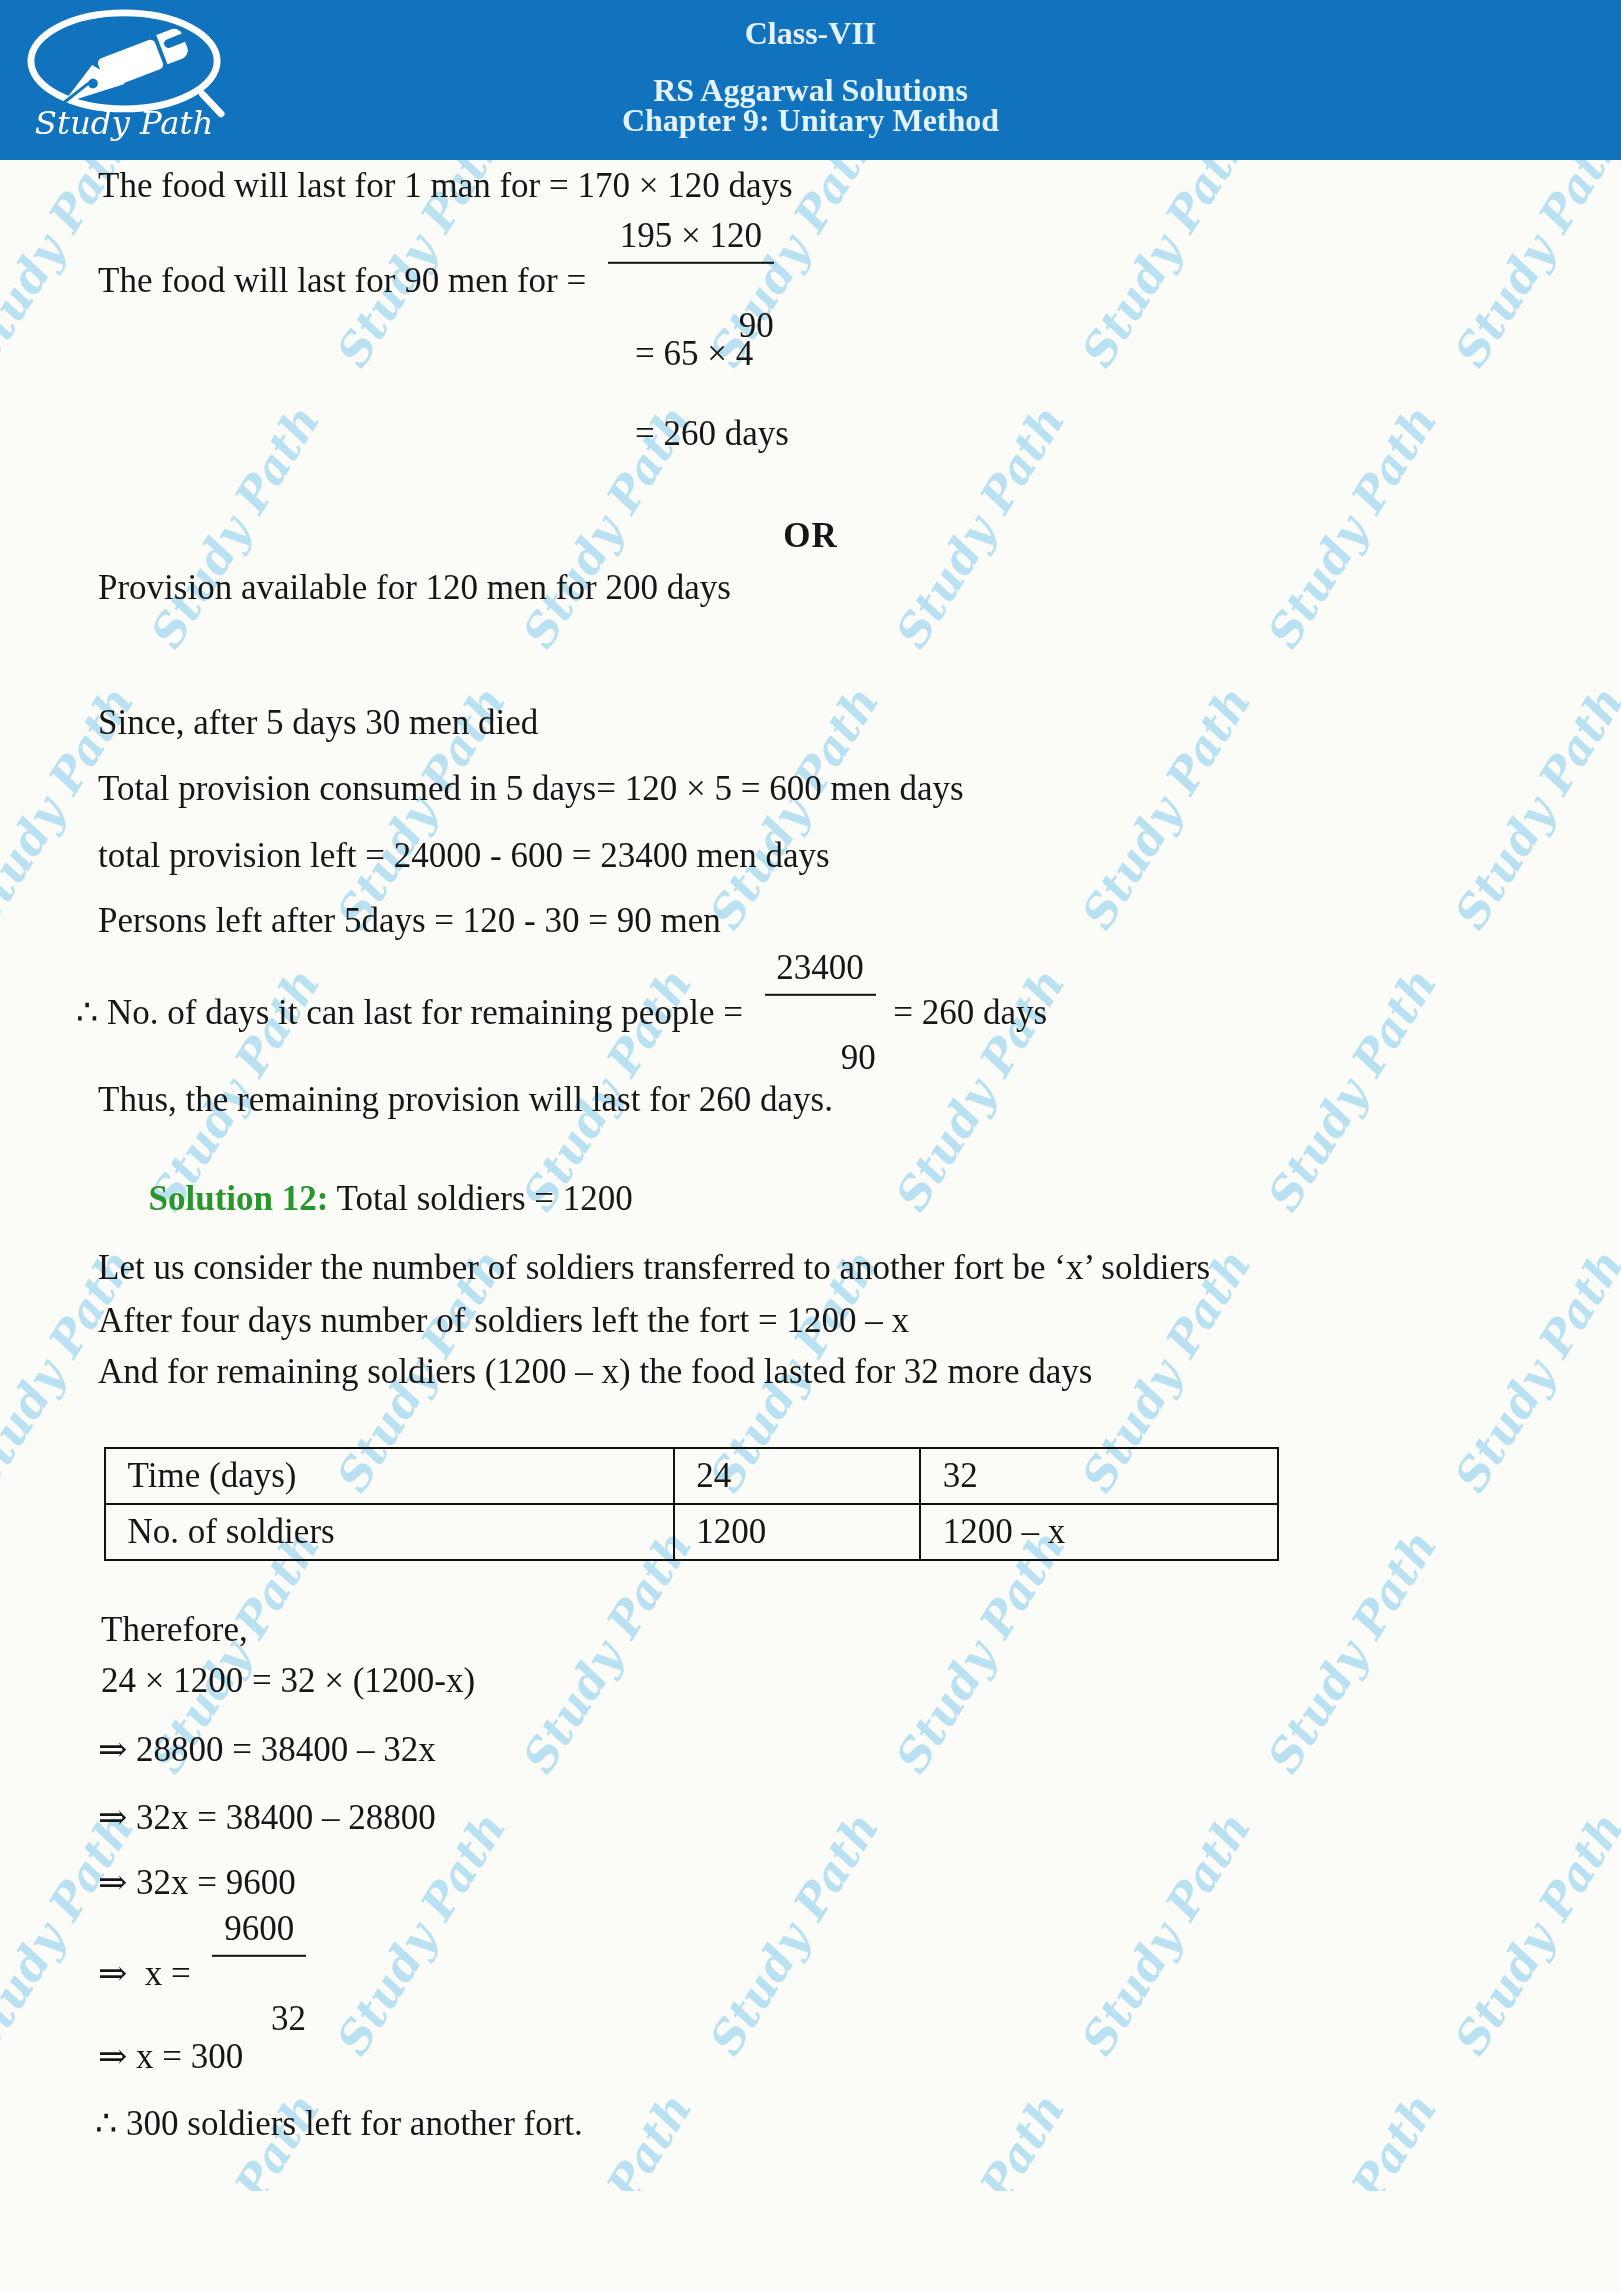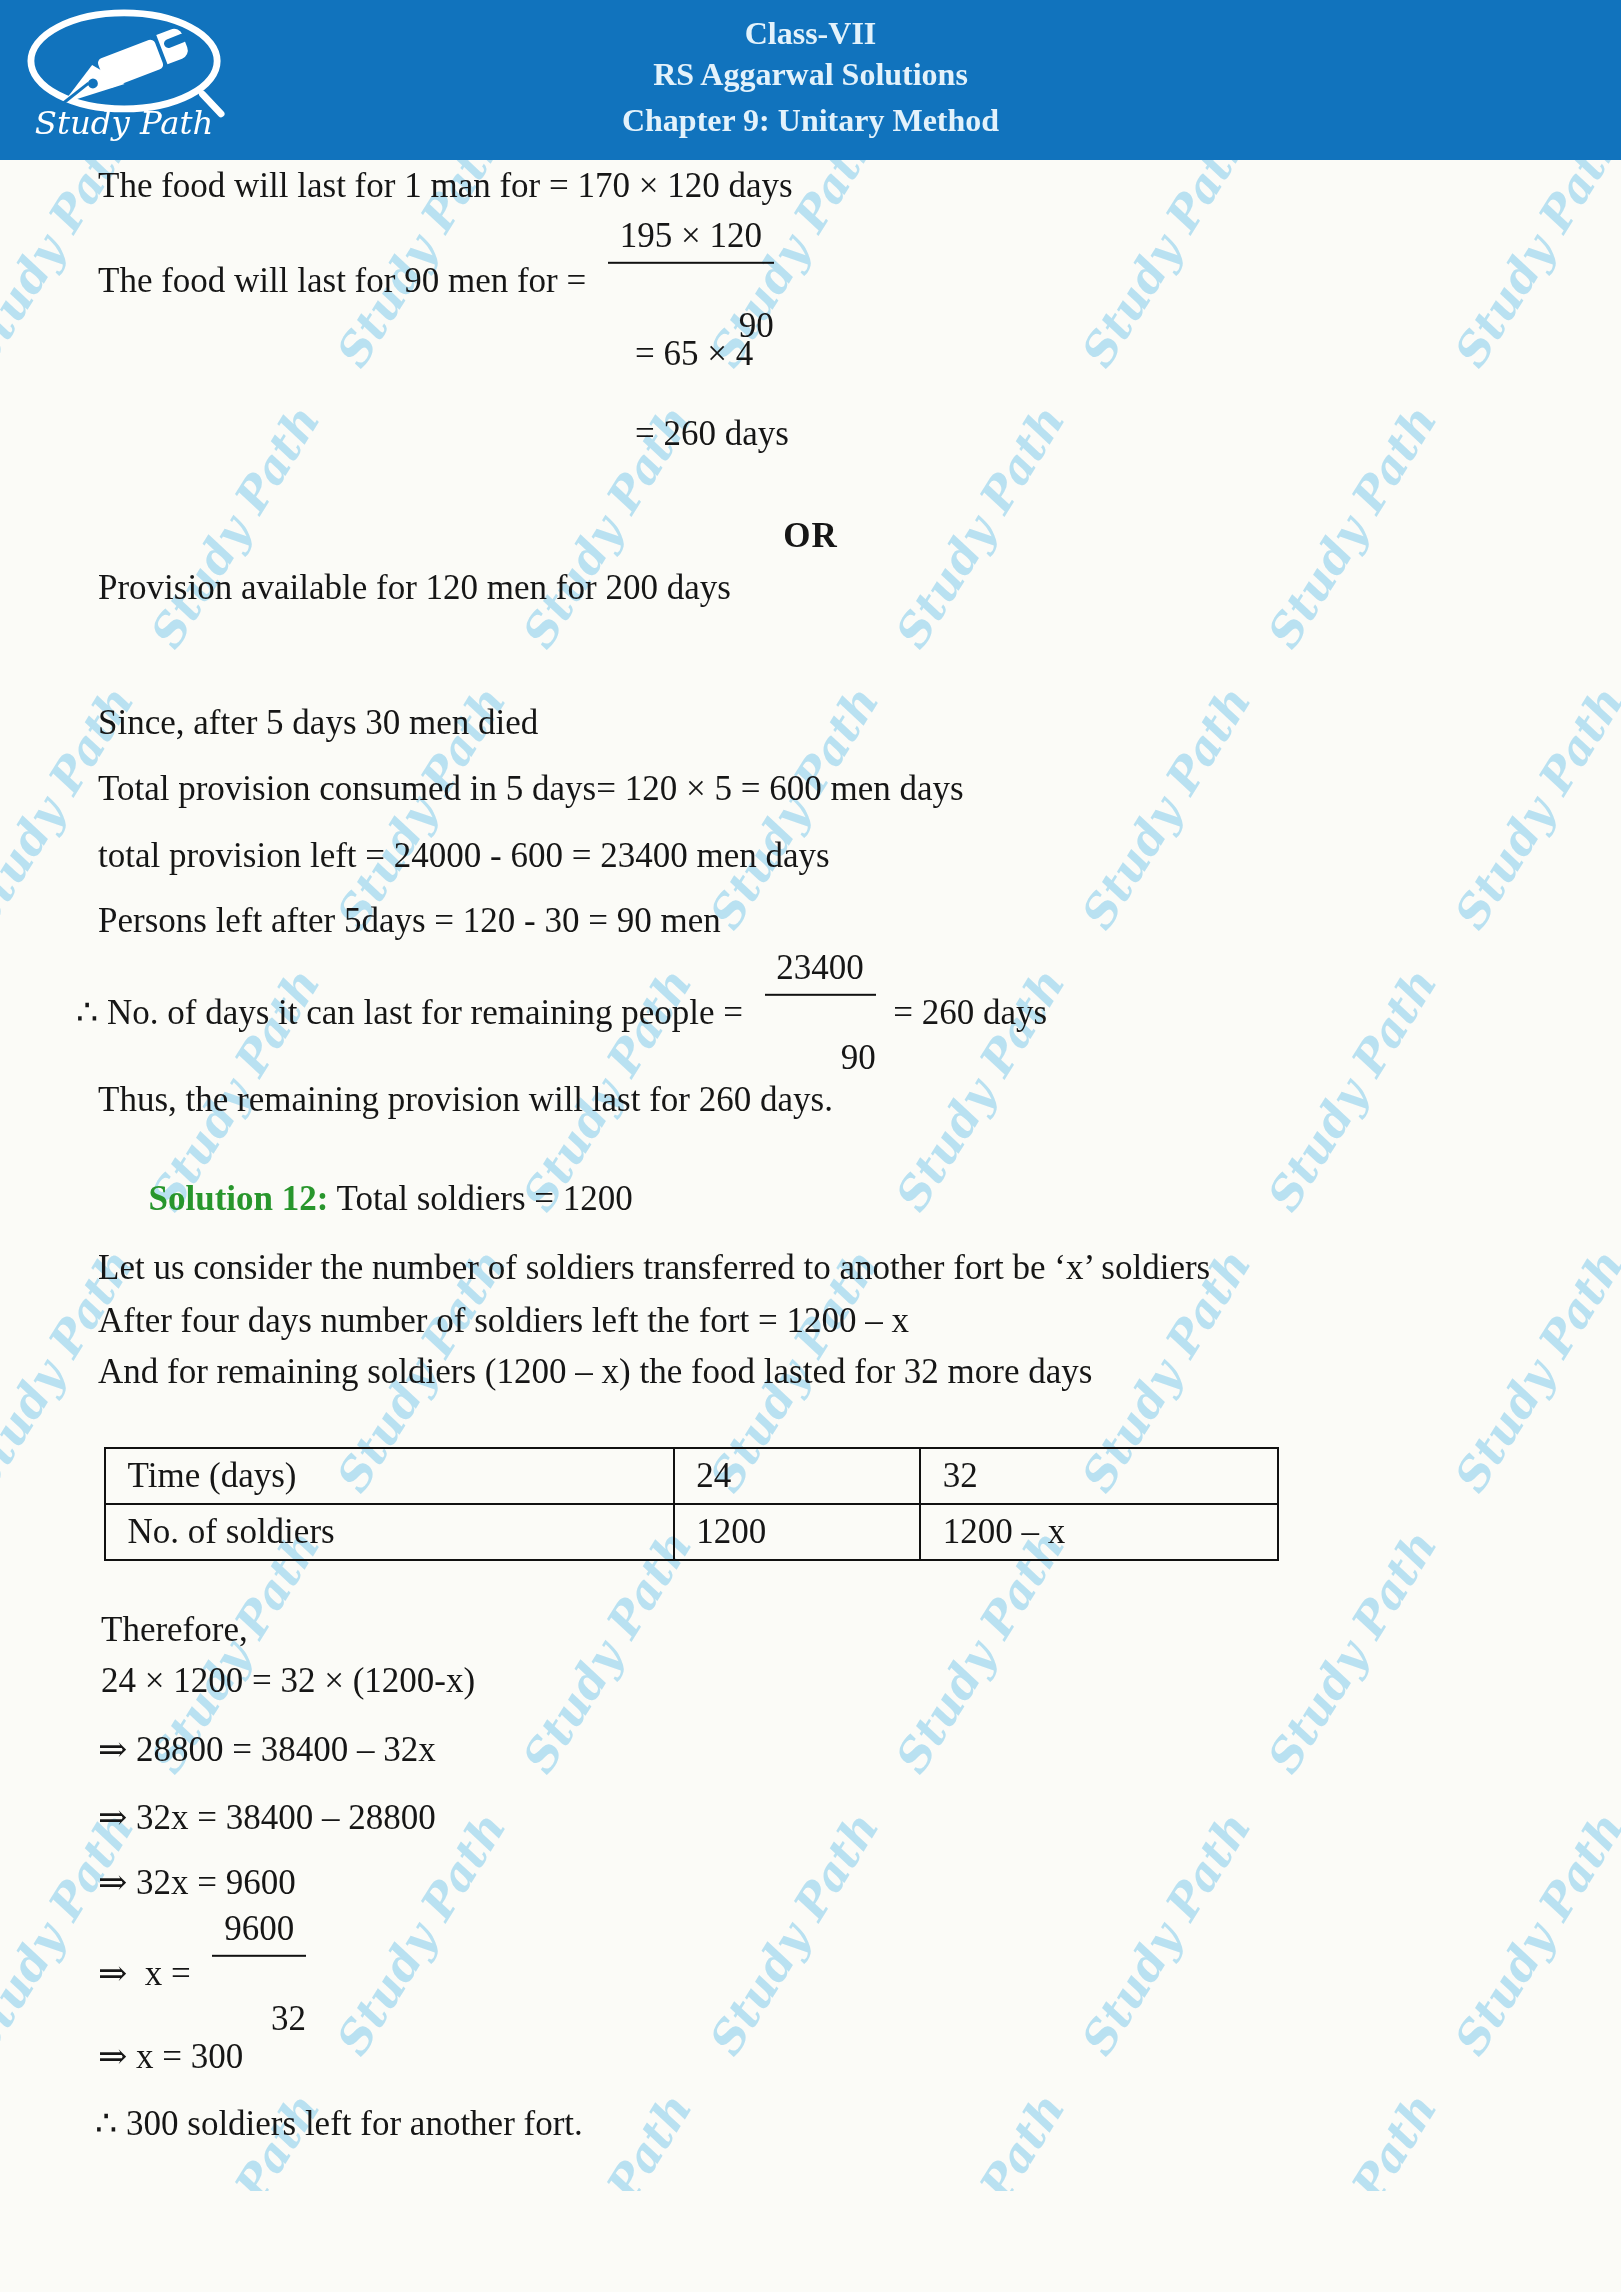--- a/index.html
+++ b/index.html
@@ -15,21 +15,21 @@
   
   .bar{position:absolute;left:0;width:100%;background:#1173bd;}
   .header{top:0;height:160px;}
   .footer{top:2191px;height:102px;}
   .header-titles{position:absolute;left:0;top:0;width:100%;height:100%;}
   .header-titles .ht{
     position:absolute;left:0;width:100%;text-align:center;
     transform:translateY(-50%);
     color:#e3f2fb;font-weight:600;font-size:32px;white-space:pre;
   }
-  .ht1{top:33px;} .ht2{top:74px;} .ht3{top:120px;}
+  .ht1{top:33px;} .ht2{top:90px;} .ht3{top:120px;}
   .footer-text{
     position:absolute;left:0;top:50px;width:100%;text-align:center;
     transform:translateY(-50%);
     color:#e3f2fb;font-weight:600;font-size:32px;
   }
   .logo{position:absolute;left:21.6px;top:5.9px;}
   
   .wm-layer{
     position:absolute;left:0;top:160px;width:100%;height:2031px;
     overflow:hidden;z-index:0;pointer-events:none;

